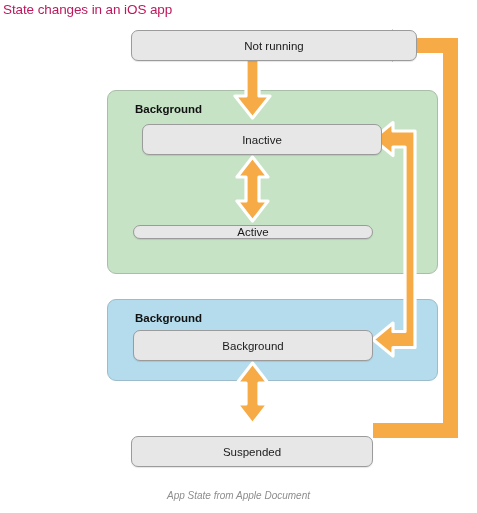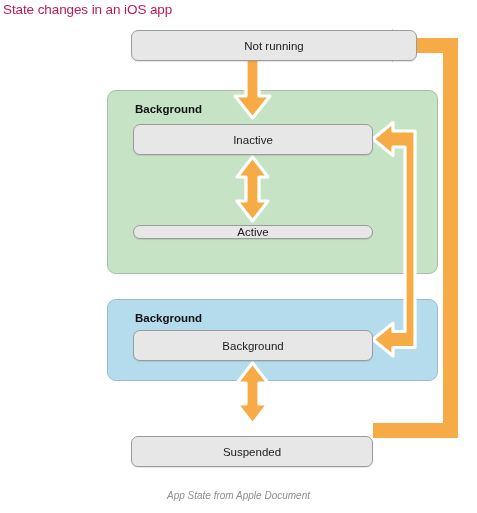--- a/index.html
+++ b/index.html
@@ -67,21 +67,21 @@
     border: 1px solid #9b9b9b;
     border-radius: 7px;
     display: flex;
     align-items: center;
     justify-content: center;
     font-size: 11.5px;
     color: #1a1a1a;
     box-shadow: 0 1px 1px rgba(0,0,0,0.10);
   }
   #state-not-running { left: 131px; top: 30px;  width: 286px; height: 31px; }
-  #state-inactive    { left: 133px; top: 124px; width: 240px; height: 31px; }
+  #state-inactive    { left: 142px; top: 124px; width: 240px; height: 31px; }
   #state-active      { left: 133px; top: 225px; width: 240px; height: 14px; }
   #state-background  { left: 133px; top: 330px; width: 240px; height: 31px; }
   #state-suspended   { left: 131px; top: 428px; width: 242px; height: 31px; margin-top: 8px; }
 
   
   #arrow-layer {
     position: absolute;
     left: 0; top: 0;
     width: 477px;
     height: 513px;

